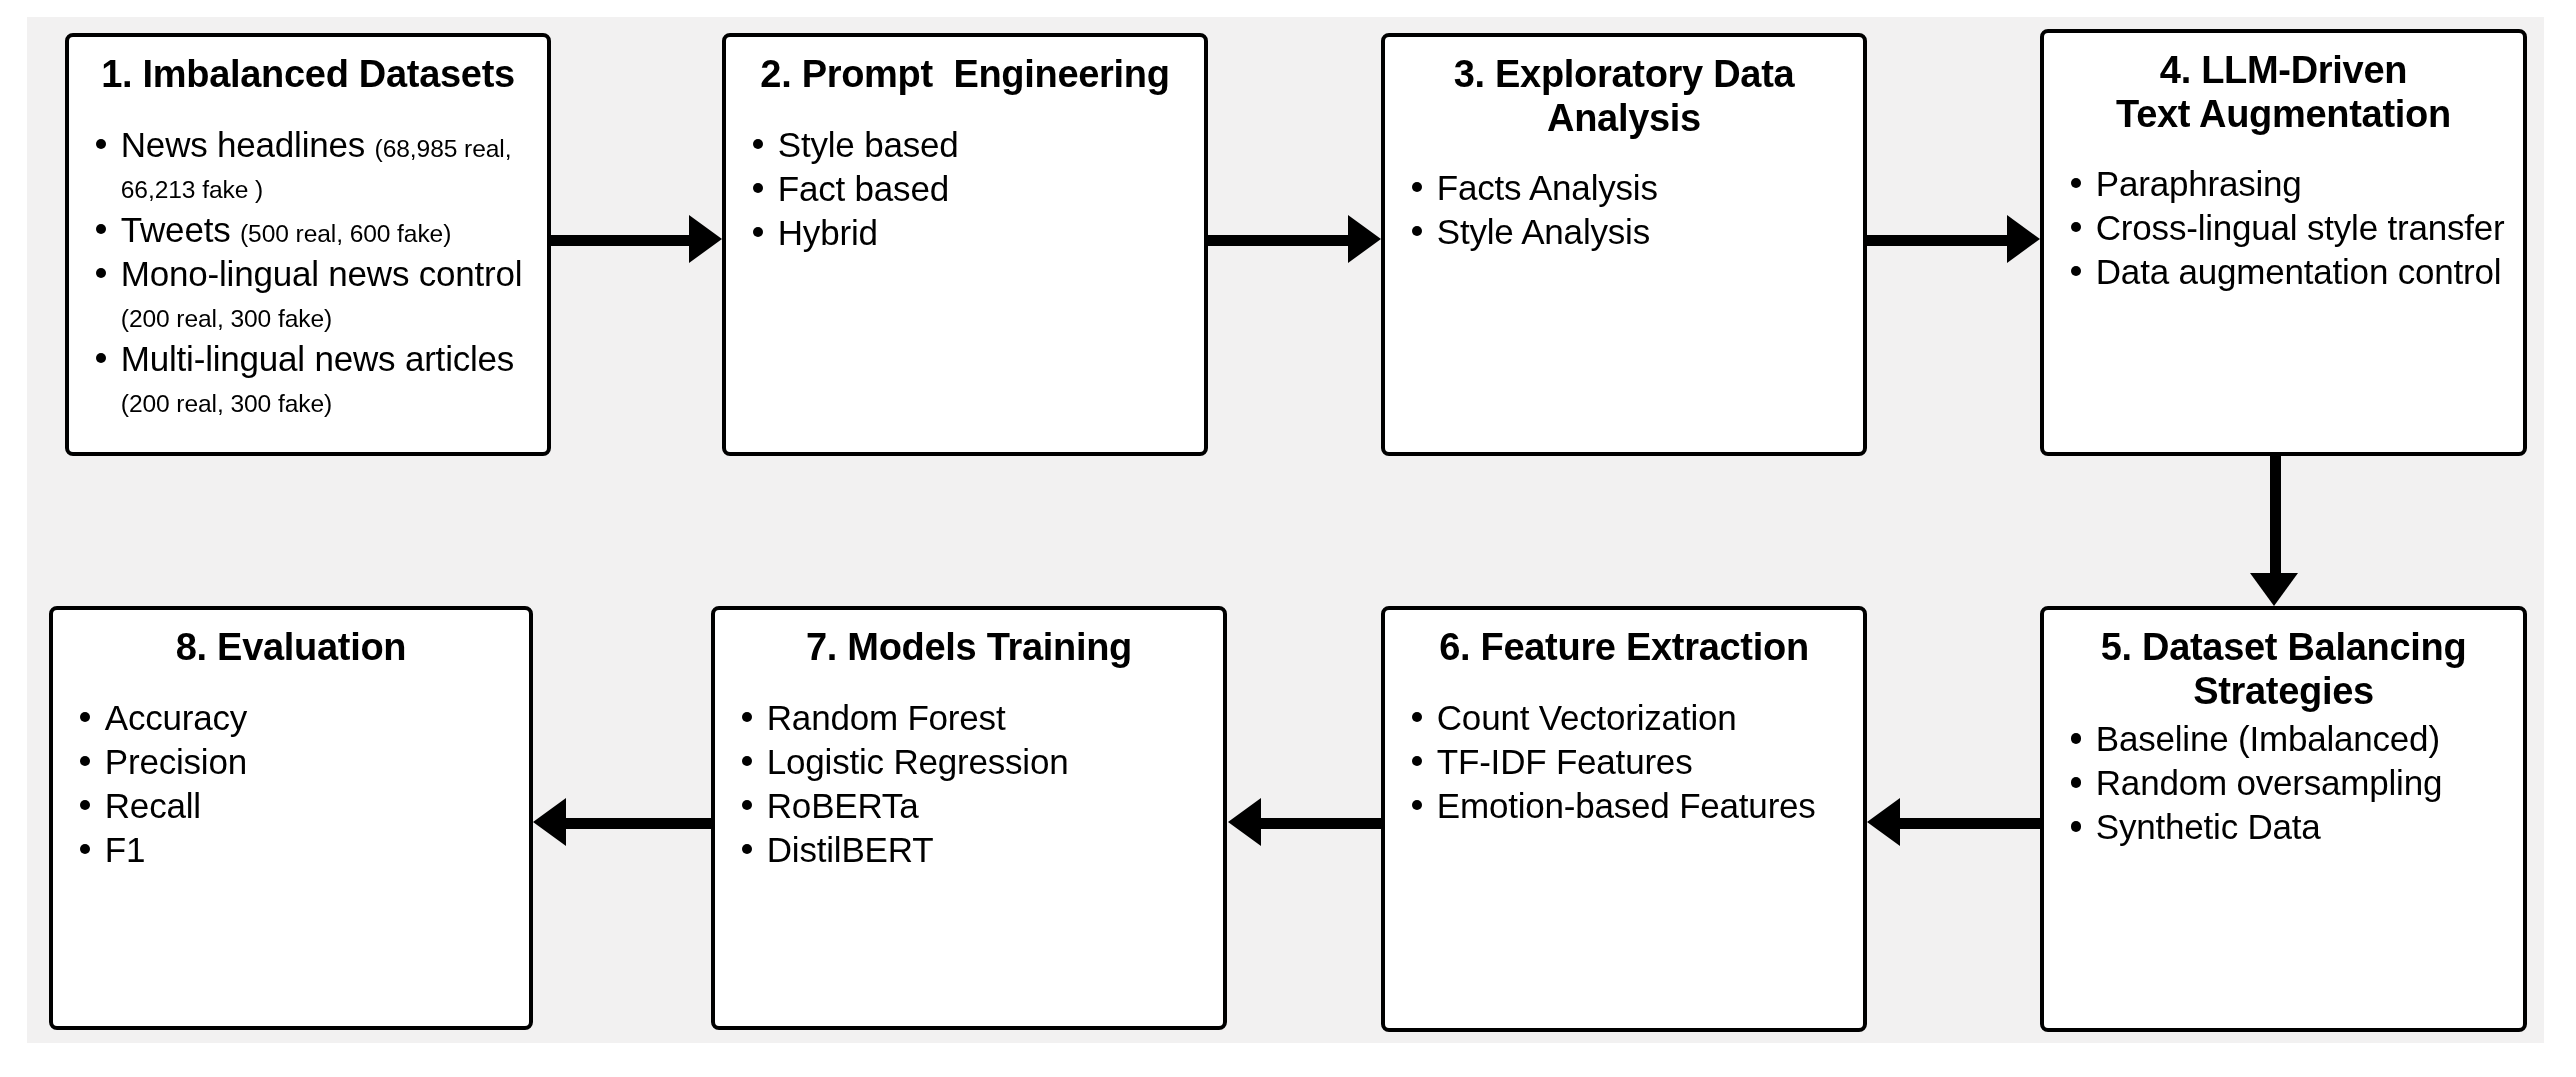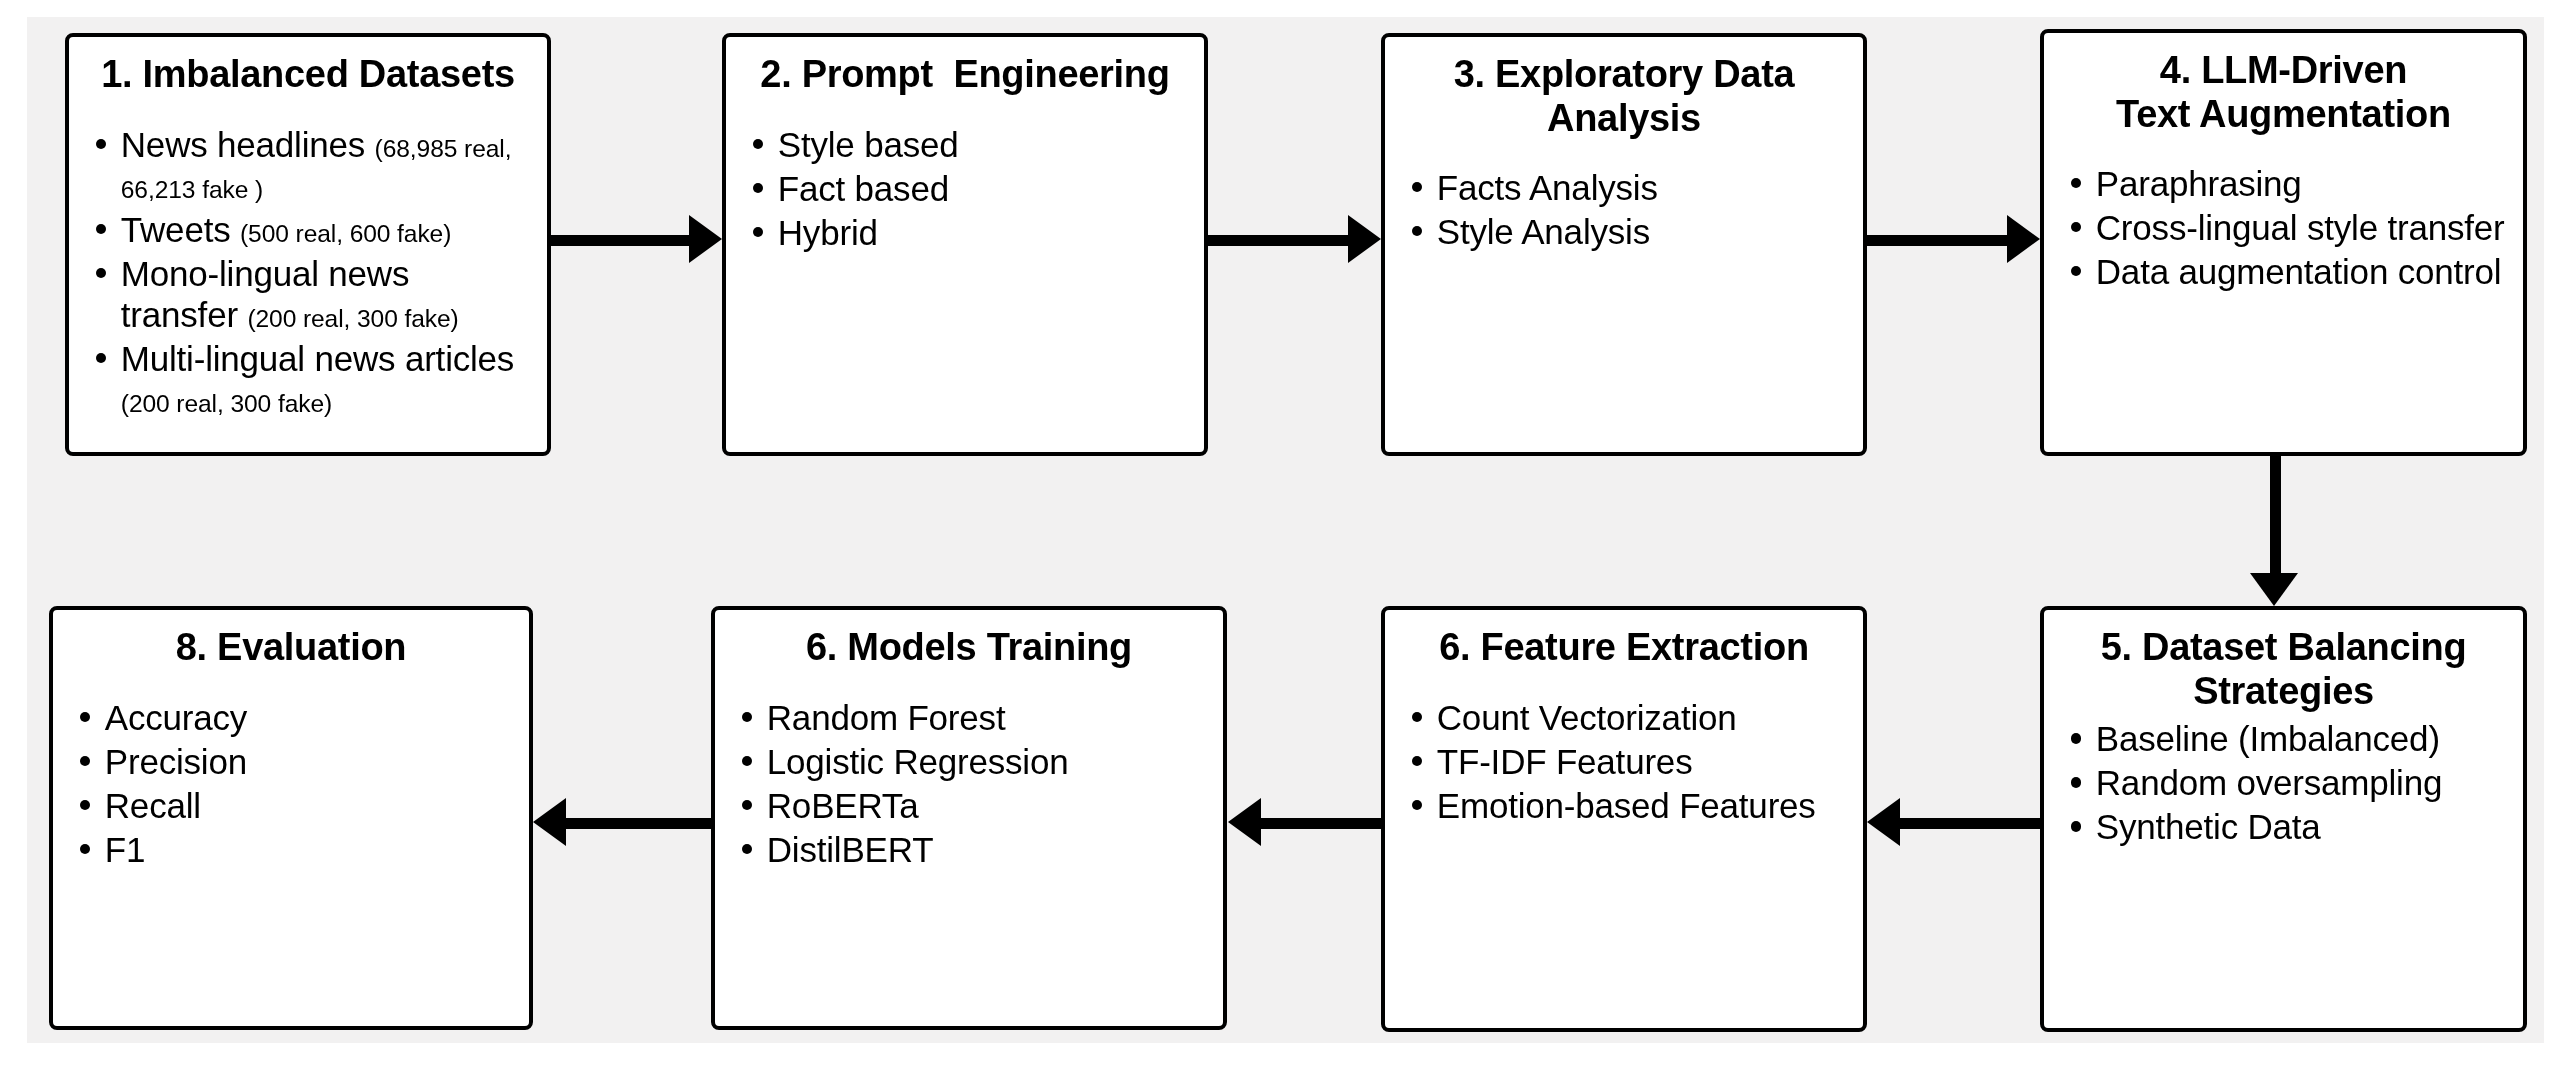--- a/index.html
+++ b/index.html
@@ -121,21 +121,21 @@
 
 <div id="canvas">
 
   <div class="panel"></div>
 
   <div class="node" id="node-1">
     <div class="node-title">1. Imbalanced Datasets</div>
     <ul class="node-list">
       <li><span>News headlines </span><span class="sub">(68,985 real, 66,213 fake )</span></li>
       <li><span>Tweets </span><span class="sub">(500 real, 600 fake)</span></li>
-      <li><span>Mono-lingual news transfer </span><span class="sub">(200 real, 300 fake)</span></li>
+      <li><span>Mono-lingual news control </span><span class="sub">(200 real, 300 fake)</span></li>
       <li><span>Multi-lingual news articles </span><span class="sub">(200 real, 300 fake)</span></li>
     </ul>
   </div>
 
   <div class="node" id="node-2">
     <div class="node-title">2. Prompt  Engineering</div>
     <ul class="node-list">
       <li>Style based</li>
       <li>Fact based</li>
       <li>Hybrid</li>
@@ -172,21 +172,21 @@
   <div class="node" id="node-6">
     <div class="node-title">6. Feature Extraction</div>
     <ul class="node-list">
       <li>Count Vectorization</li>
       <li>TF-IDF Features</li>
       <li>Emotion-based Features</li>
     </ul>
   </div>
 
   <div class="node" id="node-7">
-    <div class="node-title">6. Models Training</div>
+    <div class="node-title">7. Models Training</div>
     <ul class="node-list">
       <li>Random Forest</li>
       <li>Logistic Regression</li>
       <li>RoBERTa</li>
       <li>DistilBERT</li>
     </ul>
   </div>
 
   <div class="node" id="node-8">
     <div class="node-title">8. Evaluation</div>

